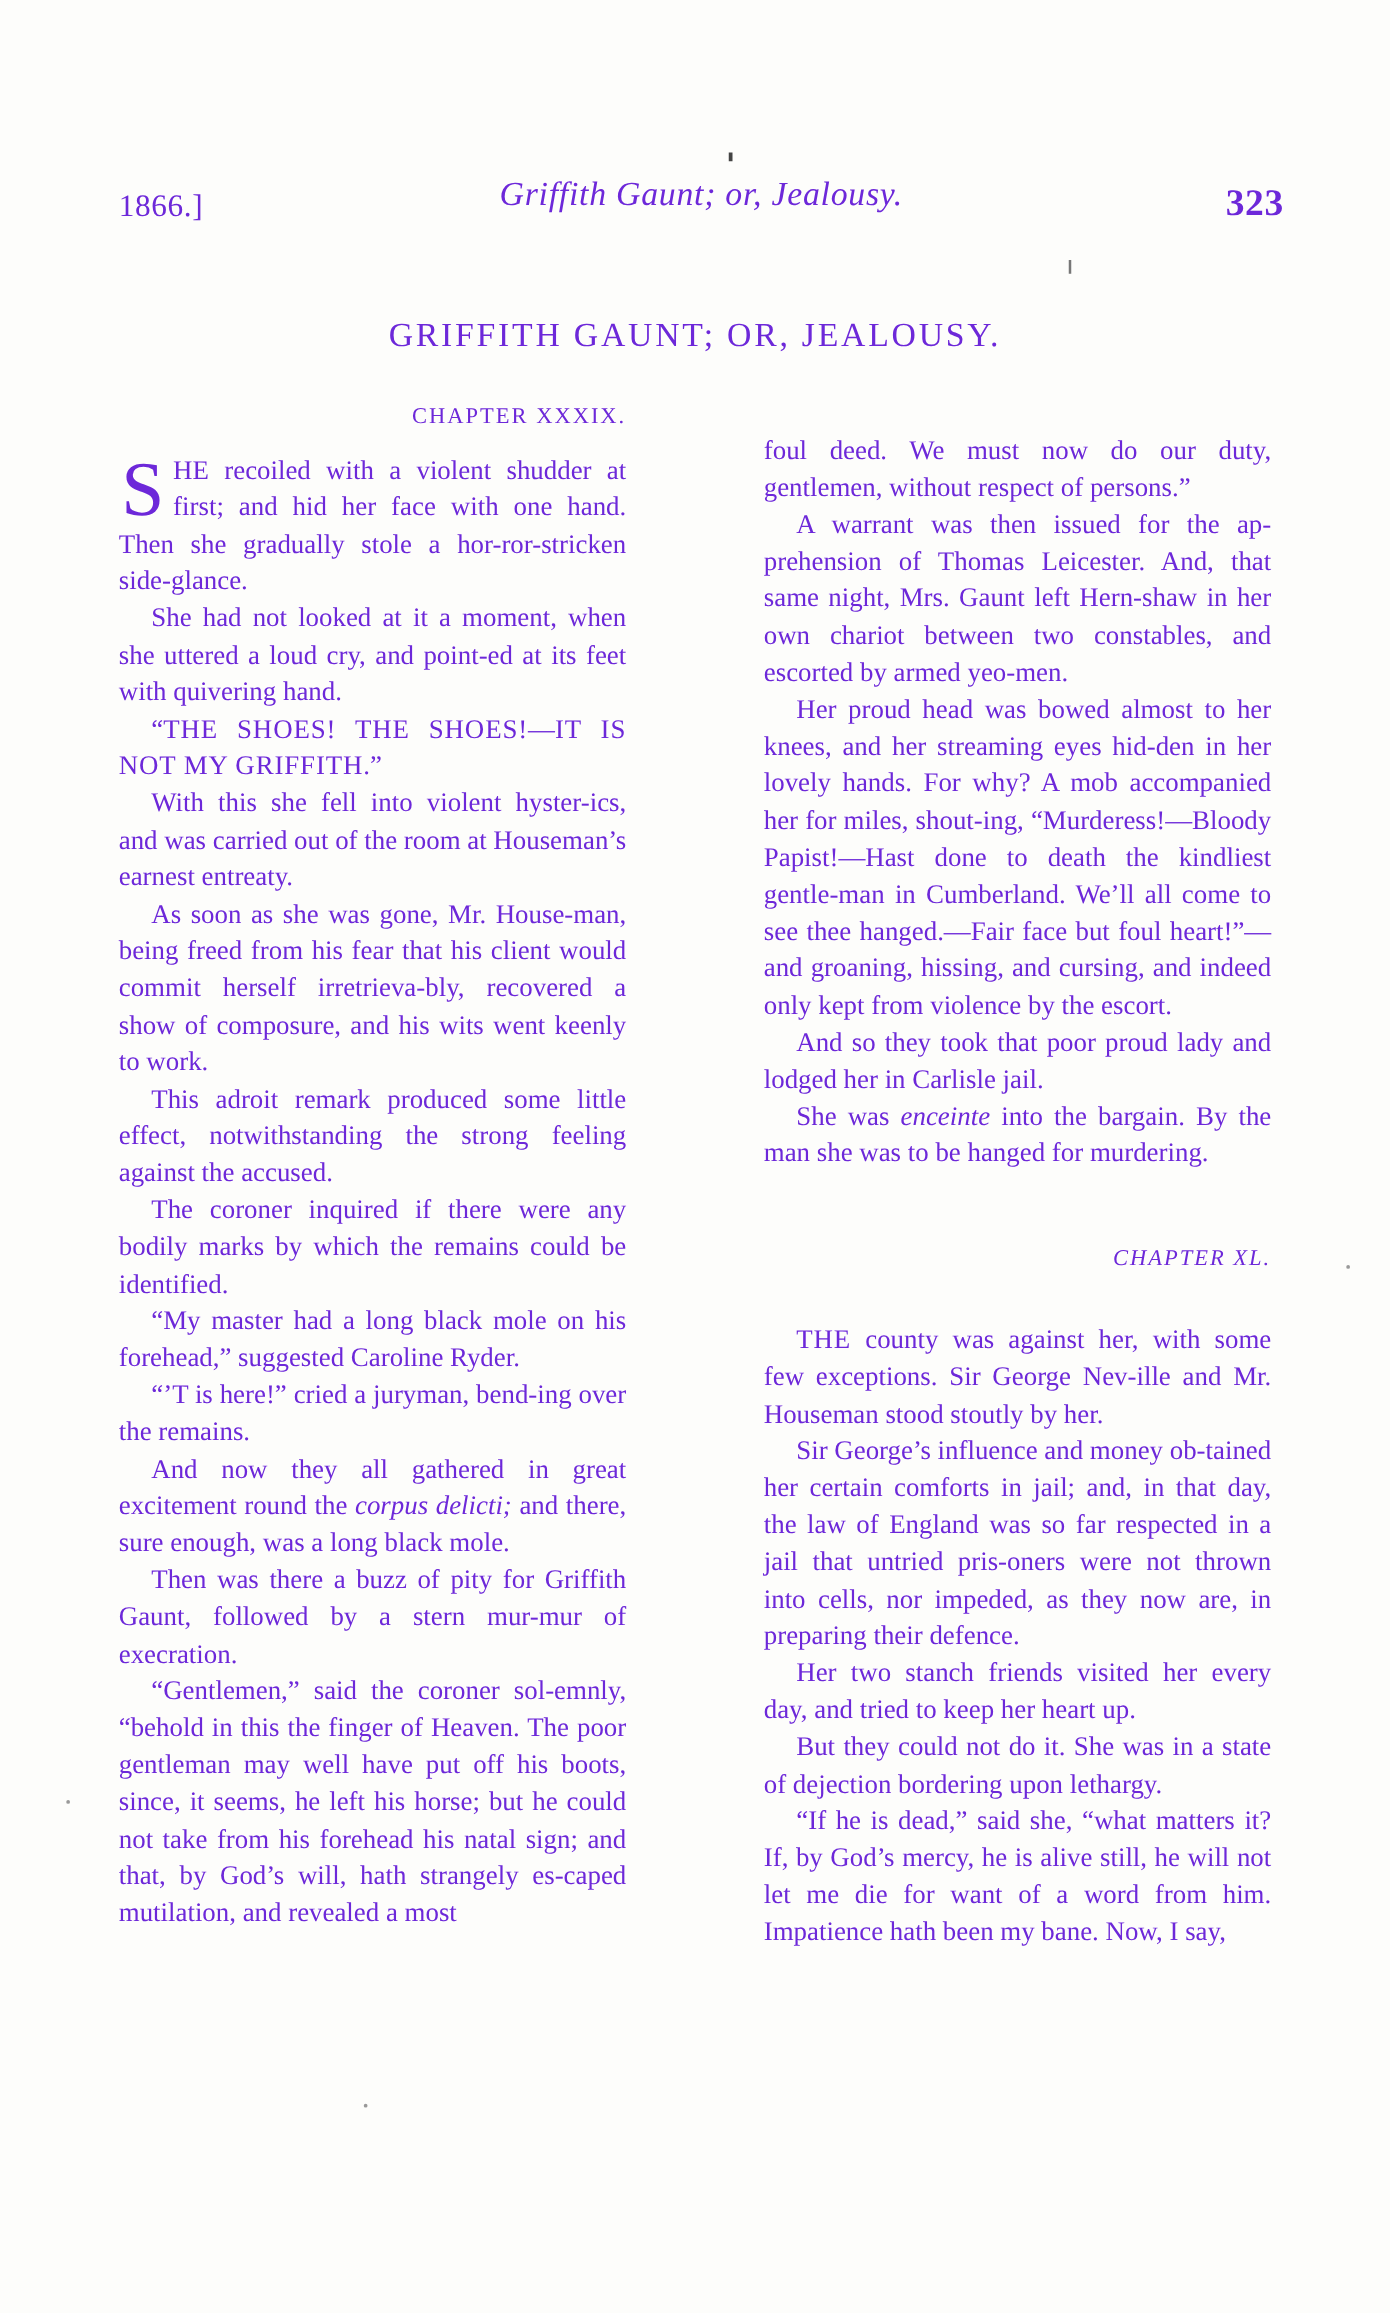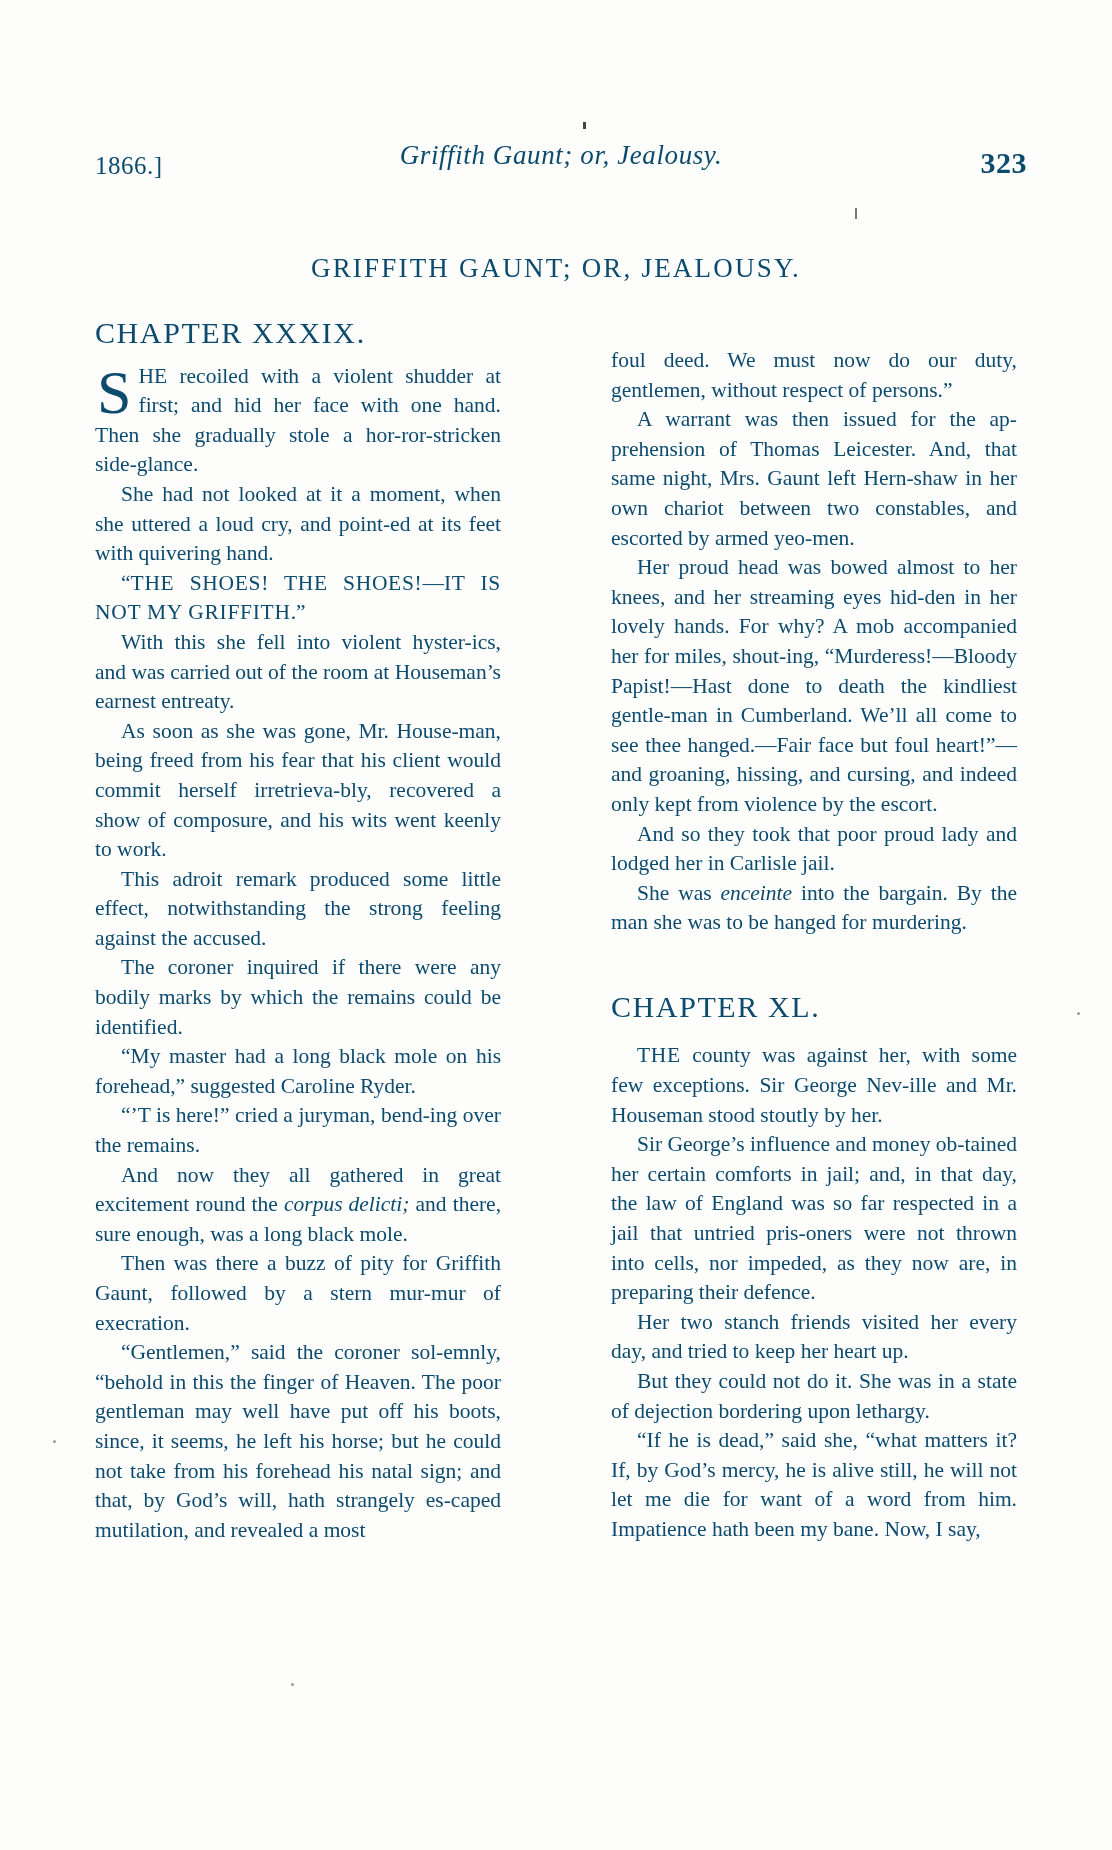--- a/index.html
+++ b/index.html
@@ -7,21 +7,21 @@
     padding: 0;
     background: #ffffff;
   }
   .page {
     position: relative;
     width: 1112px;
     height: 1850px;
     margin: 0 auto;
     background: #fdfdfb;
     font-family: "Liberation Serif", serif;
-    color: #0c4a6e;
+    color: #6d28d9;
     overflow: hidden;
   }
 
   
   .running-head {
     position: absolute;
     top: 140px;
     left: 95px;
     right: 85px;
     height: 40px;
@@ -119,28 +119,29 @@
     float: left;
     font-size: 21.5px;
     line-height: 29.6px;
     text-align: justify;
   }
   .col.right {
     margin-left: 110px;
   }
 
   .chapter-head {
-    text-align: left;
-    font-size: 30px;
+    text-align: right;
+    font-size: 18px;
     letter-spacing: 1.6px;
     margin: 0 0 14px 0;
   }
   .chapter-head.second {
     margin-top: 54px;
-    margin-bottom: 20px;
+    margin-bottom: 36px;
+    font-style: italic;
   }
 
   p {
     margin: 0;
     text-indent: 26px;
     hyphens: none;
   }
   p.noindent {
     text-indent: 0;
     margin-top: 28px;

